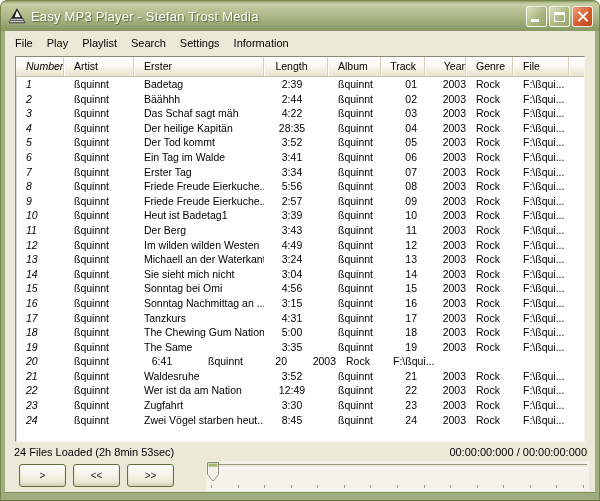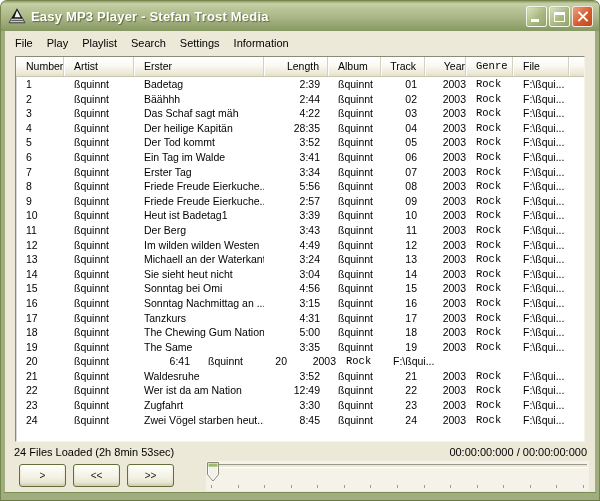--- a/index.html
+++ b/index.html
@@ -8,21 +8,21 @@
   .window { position:relative; width:600px; height:501px; background:#9fae7e;
             border:1px solid #75854c; border-bottom-color:#68783f; border-radius:7px 7px 0 0; }
   .window::after { content:""; position:absolute; left:3px; right:3px; bottom:7px; height:1px;
                    background:#7d8d55; }
 
   
   .titlebar { position:absolute; left:0; top:0; width:100%; height:30px;
               border-radius:6px 6px 0 0; display:flex; align-items:center;
               background:linear-gradient(180deg,#8d9c69 0%,#c7d0a5 9%,#bcc79a 22%,#a9b685 55%,#90a06c 88%,#879762 100%); }
   .app-icon { width:18px; height:18px; margin:0 5px 0 7px; flex:0 0 auto; }
-  .title-text { color:#ffffff; font-weight:bold; font-size:13px; letter-spacing:0.2px;
+  .title-text { color:#ffffff; font-weight:normal; font-size:13px; letter-spacing:0.2px;
                 text-shadow:1px 1px 1px #5c6c3c; white-space:nowrap; }
   .win-buttons { margin-left:auto; margin-right:6px; display:flex; gap:2px; }
   .wbtn { width:21px; height:21px; border-radius:3px; position:relative;
           border:1px solid rgba(255,255,255,0.85); box-shadow:inset 0 0 1px rgba(60,70,40,.5); }
   .wbtn.minmax { background:linear-gradient(135deg,#dde3c2 0%,#aab981 55%,#95a66d 100%); }
   .wbtn.close  { background:linear-gradient(135deg,#eba583 0%,#d85a2e 55%,#bc4c22 100%); }
   .glyph-min { position:absolute; left:4px; bottom:4px; width:8px; height:3px; background:#fff; }
   .glyph-max { position:absolute; left:4px; top:5px; width:11px; height:10px;
                border:1px solid #fff; border-top-width:3px; }
   .glyph-close { position:absolute; left:3px; top:3px; width:13px; height:13px; }
@@ -43,28 +43,28 @@
              box-shadow:inset 1px 1px 0 rgba(90,90,80,.25); overflow:hidden; }
   .lv-header { display:flex; height:20px; font-size:10.5px; color:#000;
                background:linear-gradient(180deg,#ffffff 0%,#faf9f3 45%,#ece9d8 85%,#e3e0cc 100%);
                border-bottom:1px solid #c9c5ae; }
   .hcell { padding:3px 0 0 10px; border-right:1px solid #d5d1bd; box-shadow:1px 0 0 #ffffff;
            white-space:nowrap; overflow:hidden; flex:0 0 auto; }
   .hcell.c-filler { flex:1 1 auto; border-right:none; box-shadow:none; }
   .lv-body { font-size:10.5px; color:#000; }
   .lv-row { display:flex; height:14.6px; line-height:14.6px; }
   .cell { padding-left:10px; white-space:nowrap; overflow:hidden; flex:0 0 auto; }
-  .c-number { width:48px; }
+  .c-number { width:48px;font-style:italic; }
   .c-artist { width:70px; }
   .c-title  { width:130px; }
-  .c-length { width:64px; text-align:right; padding-left:0; padding-right:8px; }
+  .c-length { width:64px; text-align:center; padding-left:0; padding-right:8px; }
   .c-album  { width:53px; }
   .c-track  { width:44px; text-align:right; padding-left:0; padding-right:8px; }
   .c-year   { width:41px;text-align:right; }
-  .c-genre  { width:47px;font-family:Liberation Mono, monospace; }
+  .c-genre  { width:47px; }
   .c-file   { width:56px; }
 
   
   .status-left { position:absolute; left:9px; top:415px; font-size:11px; color:#000; }
   .status-time { position:absolute; right:8px; top:415px; font-size:11px; color:#000; }
 
   
   .tbtn { position:absolute; top:433px; width:47px; height:23px; border:1px solid #61703a;
           border-radius:3px; font-family:"Liberation Sans",sans-serif; font-size:10px; color:#222;
           background:linear-gradient(180deg,#fffffb 0%,#f4f2e4 55%,#e2dfc9 100%);
@@ -272,21 +272,21 @@
             <div class="cell c-length">3:24</div>
             <div class="cell c-album">ßquinnt</div>
             <div class="cell c-track">13</div>
             <div class="cell c-year">2003</div>
             <div class="cell c-genre">Rock</div>
             <div class="cell c-file">F:\ßqui...</div>
           </div>
           <div class="lv-row">
             <div class="cell c-number">14</div>
             <div class="cell c-artist">ßquinnt</div>
-            <div class="cell c-title">Sie sieht heut nicht</div>
+            <div class="cell c-title">Sie sieht mich nicht</div>
             <div class="cell c-length">3:04</div>
             <div class="cell c-album">ßquinnt</div>
             <div class="cell c-track">14</div>
             <div class="cell c-year">2003</div>
             <div class="cell c-genre">Rock</div>
             <div class="cell c-file">F:\ßqui...</div>
           </div>
           <div class="lv-row">
             <div class="cell c-number">15</div>
             <div class="cell c-artist">ßquinnt</div>

